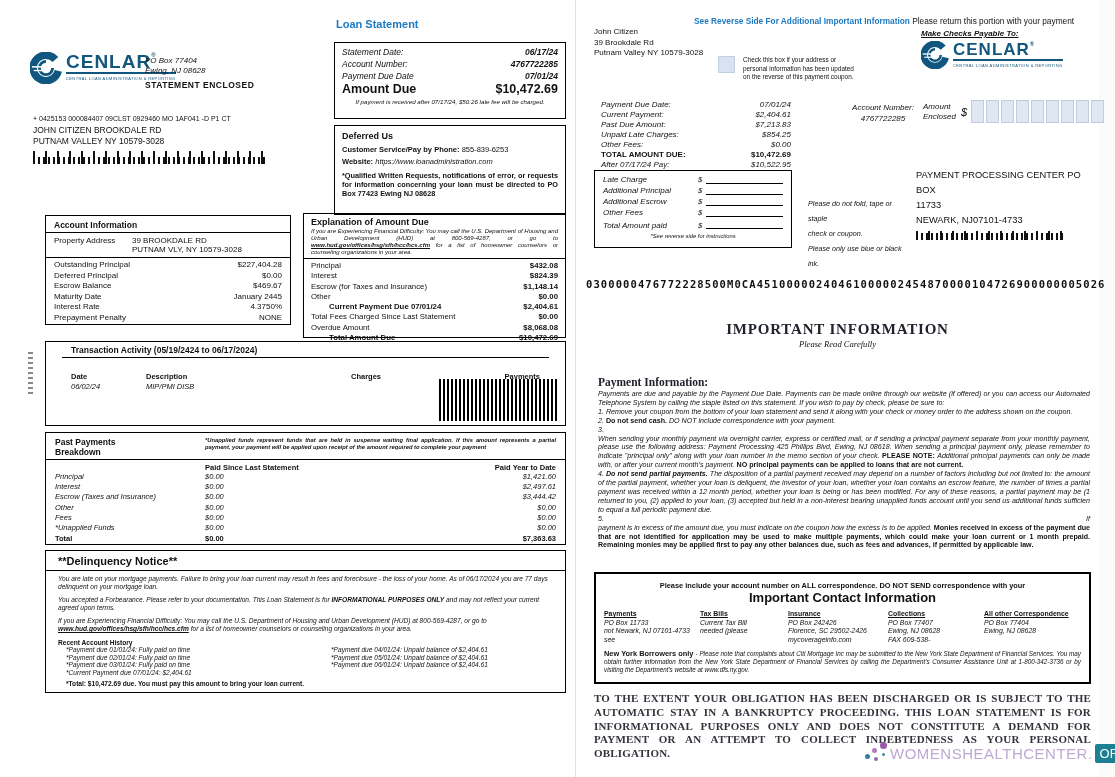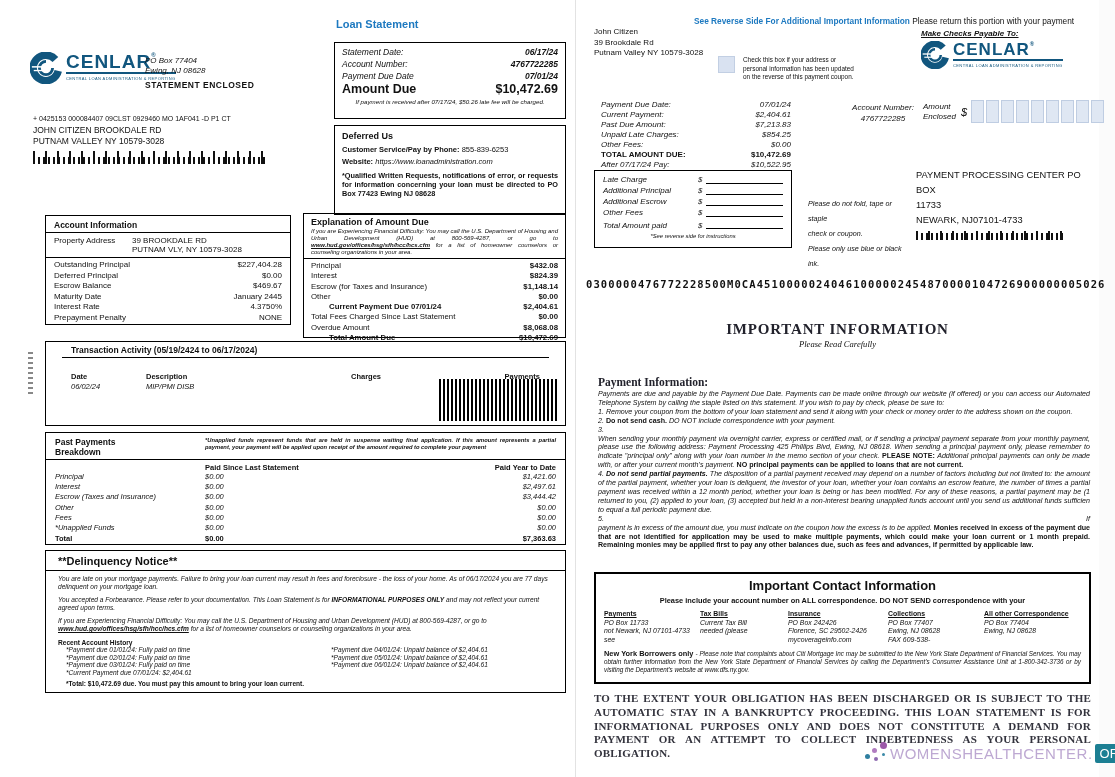--- a/index.html
+++ b/index.html
@@ -443,22 +443,22 @@
     <div class="jus"><span class="i">When sending your monthly payment via overnight carrier, express or certified mail, or if sending a principal payment separate from your monthly payment, please use the following address: Payment Processing 425 Phillips Blvd, Ewing, NJ 08618. When sending a principal payment only, please remember to indicate "principal only" along with your loan number in the memo section of your check. </span><span class="b">PLEASE NOTE: </span><span class="i">Additional principal payments can only be made with, or after your current month's payment. </span><span class="b">NO principal payments can be applied to loans that are not current.</span></div>
     <div class="jus"><span class="i">4.   </span><span class="b i">Do not send partial payments. </span><span class="i">The disposition of a partial payment received may depend on a number of factors including but not limited to: the amount of the partial payment, whether your loan is deliquent, the investor of your loan, whether your loan contains an escrow feature, the number of times a partial payment was received within a 12 month period, whether your loan is being or has been modified.  For any of these reasons, a partial payment may be (1 returned to you, (2) applied to your loan, (3) accepted but held in a non-interest bearing unapplied funds account until you send us additional funds sufficien to equal a full periodic payment due.</span></div>
     <div class="row">
         <span class="i">5.</span>
         <span class="i">If</span>
       </div>
     <div class="jus"><span class="i">payment is in excess of the amount due, you must indicate on the coupon how the excess is to be applied.  </span><span class="b">Monies received in excess of the payment due that are not identified for application may be used to make multiple payments, which could make your loan current or 1 month prepaid. Remaining monies may be applied first to pay any other balances due, such as fees and advances, if permitted by applicable law.</span></div>
   </div>
 
   <div class="box" style="left:18px;top:572px;width:497px;height:112px;border-width:2px;padding:4px 8px;">
+    <div class="b" style="text-align:center;font-size:7.4px;margin-top:3px;">Please include  your account  number  on ALL  correspondence.   DO  NOT  SEND  correspondence  with your</div>
     <div class="b" style="text-align:center;font-size:13px;">Important Contact Information</div>
-    <div class="b" style="text-align:center;font-size:7.4px;margin-top:3px;">Please include  your account  number  on ALL  correspondence.   DO  NOT  SEND  correspondence  with your</div>
     <div style="display:flex;margin-top:5px;font-size:6.9px;line-height:8.6px;">
       <div style="width:96px;">
         <div class="colhead">Payments</div>
         <div class="i">PO Box 11733</div>
         <div class="i">not Newark, NJ 07101-4733</div>
         <div class="i">see</div>
       </div>
       <div style="width:88px;">
         <div class="colhead">Tax Bills</div>
         <div class="i">Current  Tax Bill</div>

